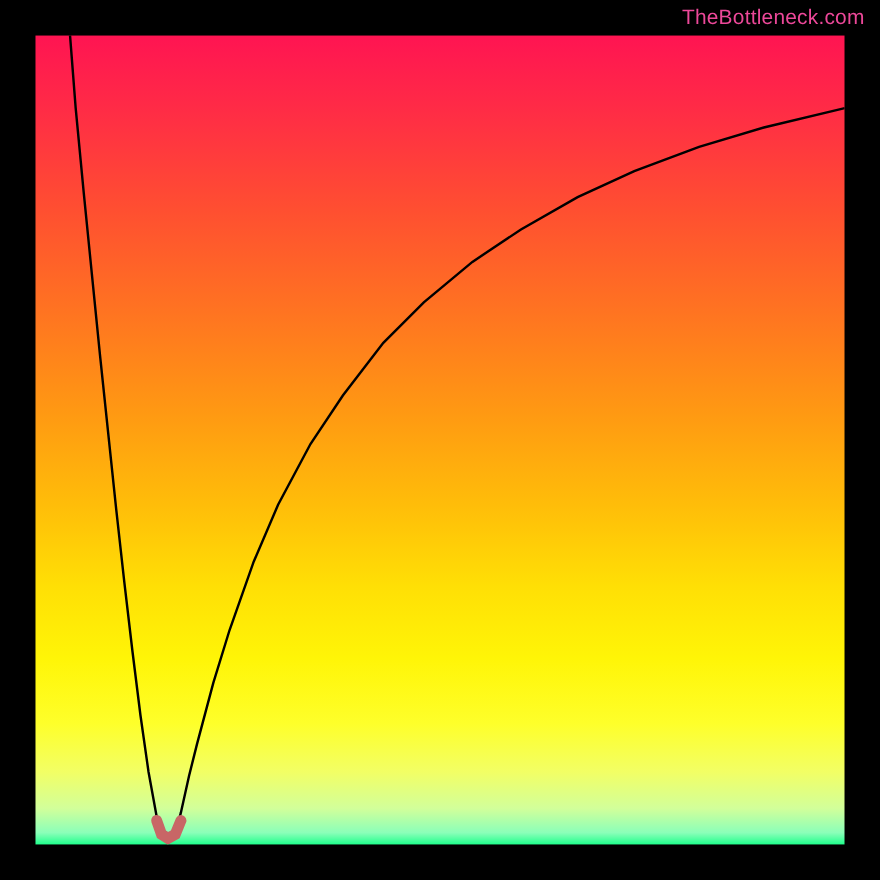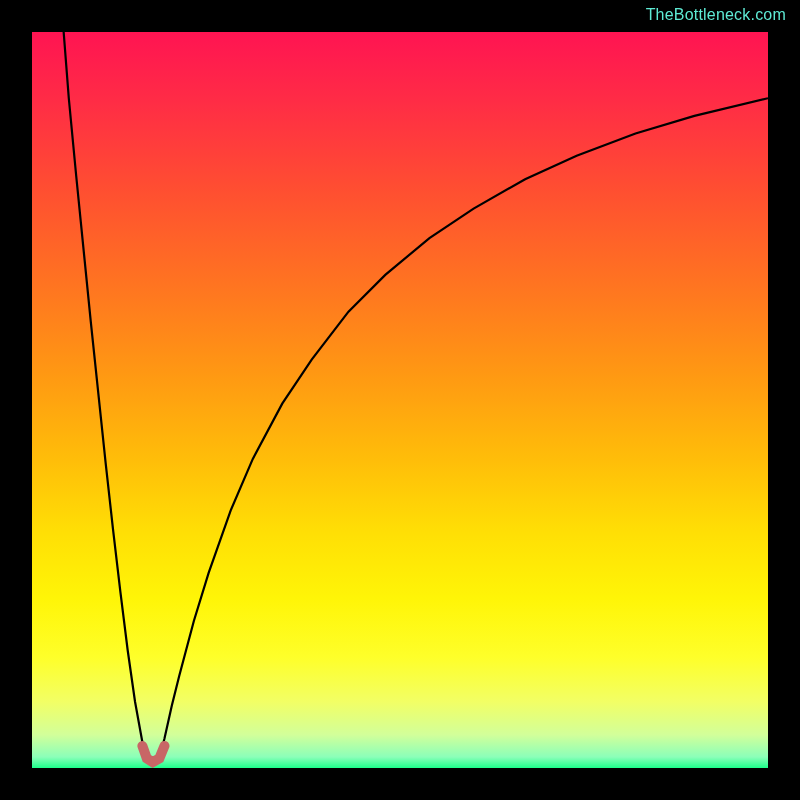--- a/index.html
+++ b/index.html
@@ -28,22 +28,22 @@
     overflow: hidden;
   }
   .gradient {
     position: absolute;
     inset: 0;
   }
   .watermark {
     position: absolute;
     top: 6px;
     right: 14px;
-    color: #5eead4;
-    font-size: 16px;
+    color: #ec4899;
+    font-size: 19px;
     font-weight: 500;
     letter-spacing: 0.2px;
   }
   svg.curves {
     position: absolute;
     inset: 0;
   }
   .marker {
     stroke: #c86666;
     stroke-width: 10;

